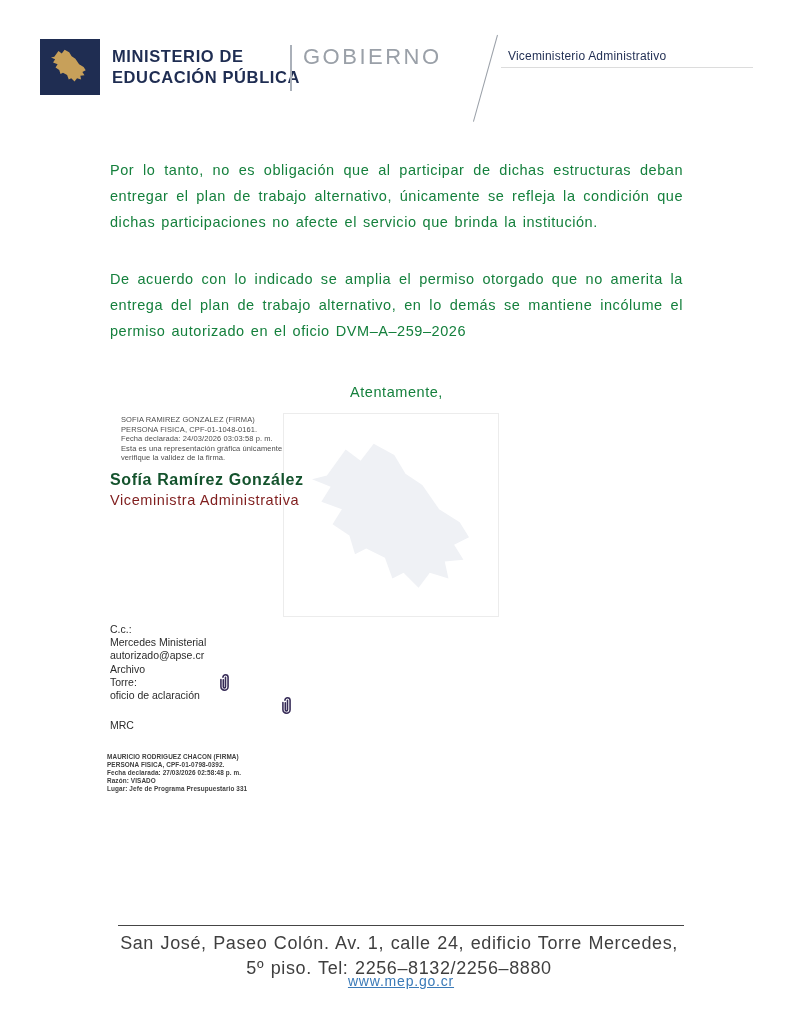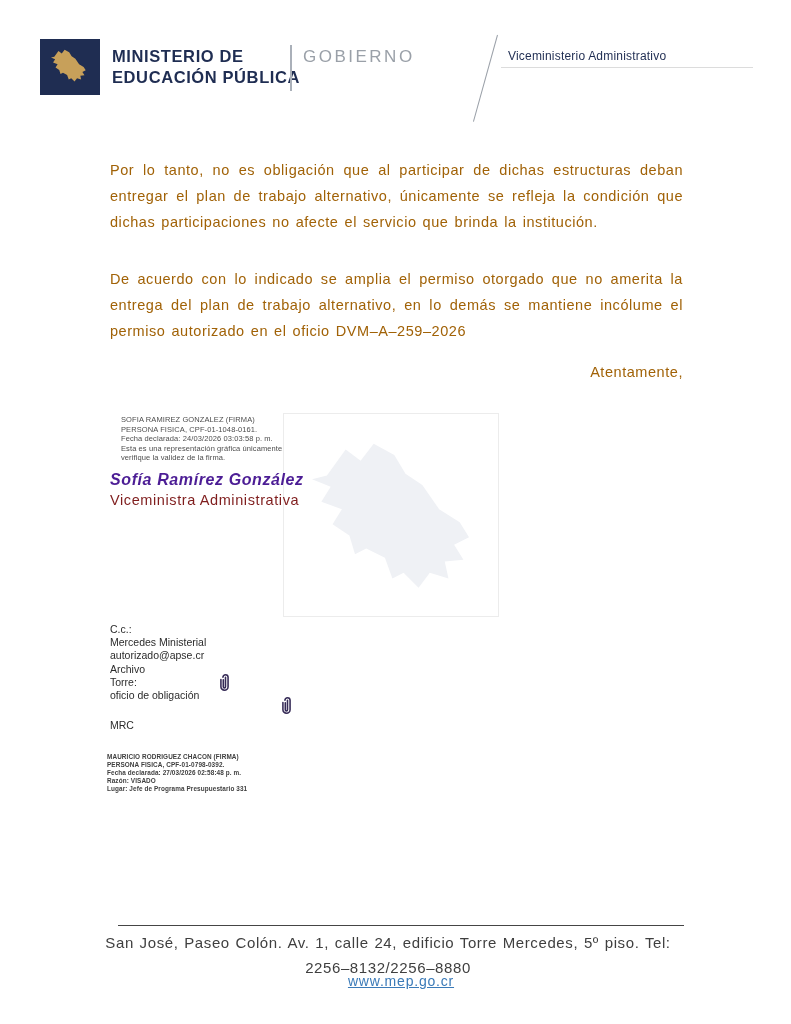--- a/index.html
+++ b/index.html
@@ -28,71 +28,70 @@
     position: absolute; left: 112px; top: 37px;
     font-size: 16.5px; font-weight: bold; color: #1f2d52;
     letter-spacing: 0.6px; line-height: 21px;
   }
   .header-divider {
     position: absolute; left: 290px; top: 36px;
     width: 2px; height: 46px; background: #aab0b9;
   }
   .government-name {
     position: absolute; left: 303px; top: 37px;
-    font-size: 17px; font-weight: 400; color: #9aa0a8;
+    font-size: 22px; font-weight: 400; color: #9aa0a8;
     letter-spacing: 2.5px; line-height: 21px;
   }
   .header-slash {
     position: absolute; left: 497px; top: 26px;
     width: 1px; height: 90px; background: #9aa0a8;
     transform: rotate(15.5deg); transform-origin: top center;
   }
   .department-name {
     position: absolute; left: 508px; top: 40px;
     font-size: 12px; font-weight: normal; color: #1f2d52;
     letter-spacing: 0.2px;
   }
   .department-underline {
     position: absolute; left: 501px; top: 58px;
     width: 252px; height: 1px; background: #dcdcdc;
   }
 
   
   .body-par {
     position: absolute; left: 110px; width: 573px;
-    font-size: 14.5px; line-height: 26px; color: #a16207;
+    font-size: 14.5px; line-height: 26px; color: #15803d;
     letter-spacing: 0.55px; word-spacing: 1.5px;
     text-align: justify;
   }
   .par-1 { top: 148px; }
   .par-2 { top: 257px; }
-  .closing { top: 350px; text-align: right; }
+  .closing { top: 370px; text-align: center; }
 
   
   .sig-stamp {
     position: absolute; left: 121px; top: 406px;
     font-size: 7.5px; line-height: 9.6px; color: #4d4d4d;
     letter-spacing: 0.1px;
   }
 
   
   .watermark-box {
     position: absolute; left: 283px; top: 404px;
     width: 216px; height: 204px;
     border: 1px solid #ececec; background: #ffffff;
     display: flex; align-items: center; justify-content: center;
   }
   .watermark-box svg { width: 192px; height: 172px; margin-left: 14px; }
 
   
   .signer-name {
     position: absolute; left: 110px; top: 462px;
-    font-size: 16px; font-weight: bold; color: #4c1d95;
+    font-size: 16px; font-weight: bold; color: #14532d;
     letter-spacing: 0.6px;
-    font-style: italic;
   }
   .signer-title {
     position: absolute; left: 110px; top: 483px;
     font-size: 14.5px; color: #7f1d1d; letter-spacing: 0.6px;
   }
 
   
   .cc-block {
     position: absolute; left: 110px; top: 614px;
     font-size: 10.5px; line-height: 13.2px; color: #2b2b2b;
@@ -114,23 +113,23 @@
     font-size: 6.4px; line-height: 7.9px; color: #3e3e3e;
     font-weight: bold; letter-spacing: 0.1px;
   }
 
   
   .footer-rule {
     position: absolute; left: 118px; top: 916px;
     width: 566px; height: 1.4px; background: #454545;
   }
   .footer-address {
-    position: absolute; left: 97px; top: 922px; width: 582px;
+    position: absolute; left: 108px; top: 922px; width: 582px;
     text-align: center;
-    font-size: 15px; line-height: 24.5px; color: #3f3f3f;
+    font-size: 18px; line-height: 24.5px; color: #3f3f3f;
     letter-spacing: 0.6px; word-spacing: 1px;
   }
   .footer-link-wrap {
     position: absolute; left: 110px; top: 963px; width: 582px;
     text-align: center;
   }
   .footer-link {
     font-size: 14px; color: #3a7ab8; letter-spacing: 0.8px;
     text-decoration: underline; cursor: pointer;
   }
@@ -185,21 +184,21 @@
 
   <div class="signer-name">Sofía Ramírez González</div>
   <div class="signer-title">Viceministra Administrativa</div>
 
   <div class="cc-block">
     <div>C.c.:</div>
     <div>Mercedes Ministerial</div>
     <div>autorizado@apse.cr</div>
     <div>Archivo</div>
     <div>Torre:</div>
-    <div>oficio de obligación</div>
+    <div>oficio de aclaración</div>
   </div>
   <div class="cc-initials">MRC</div>
 
   <div class="paperclip clip-1" title="">
     <svg width="11" height="19" viewBox="0 0 12 20" aria-hidden="true">
       <path d="M3.2 4.3 a2.8 2.8 0 0 1 5.6 0 v10.2 a3.9 3.9 0 0 1 -7.8 0 V6.8" fill="none" stroke="#352a56" stroke-width="1.7" stroke-linecap="round"></path>
       <path d="M6 4.3 v10.4 a1.2 1.2 0 0 1 -2.4 0 V7" fill="none" stroke="#352a56" stroke-width="1.7" stroke-linecap="round"></path>
     </svg>
   </div>
   <div class="paperclip clip-2" title="">

